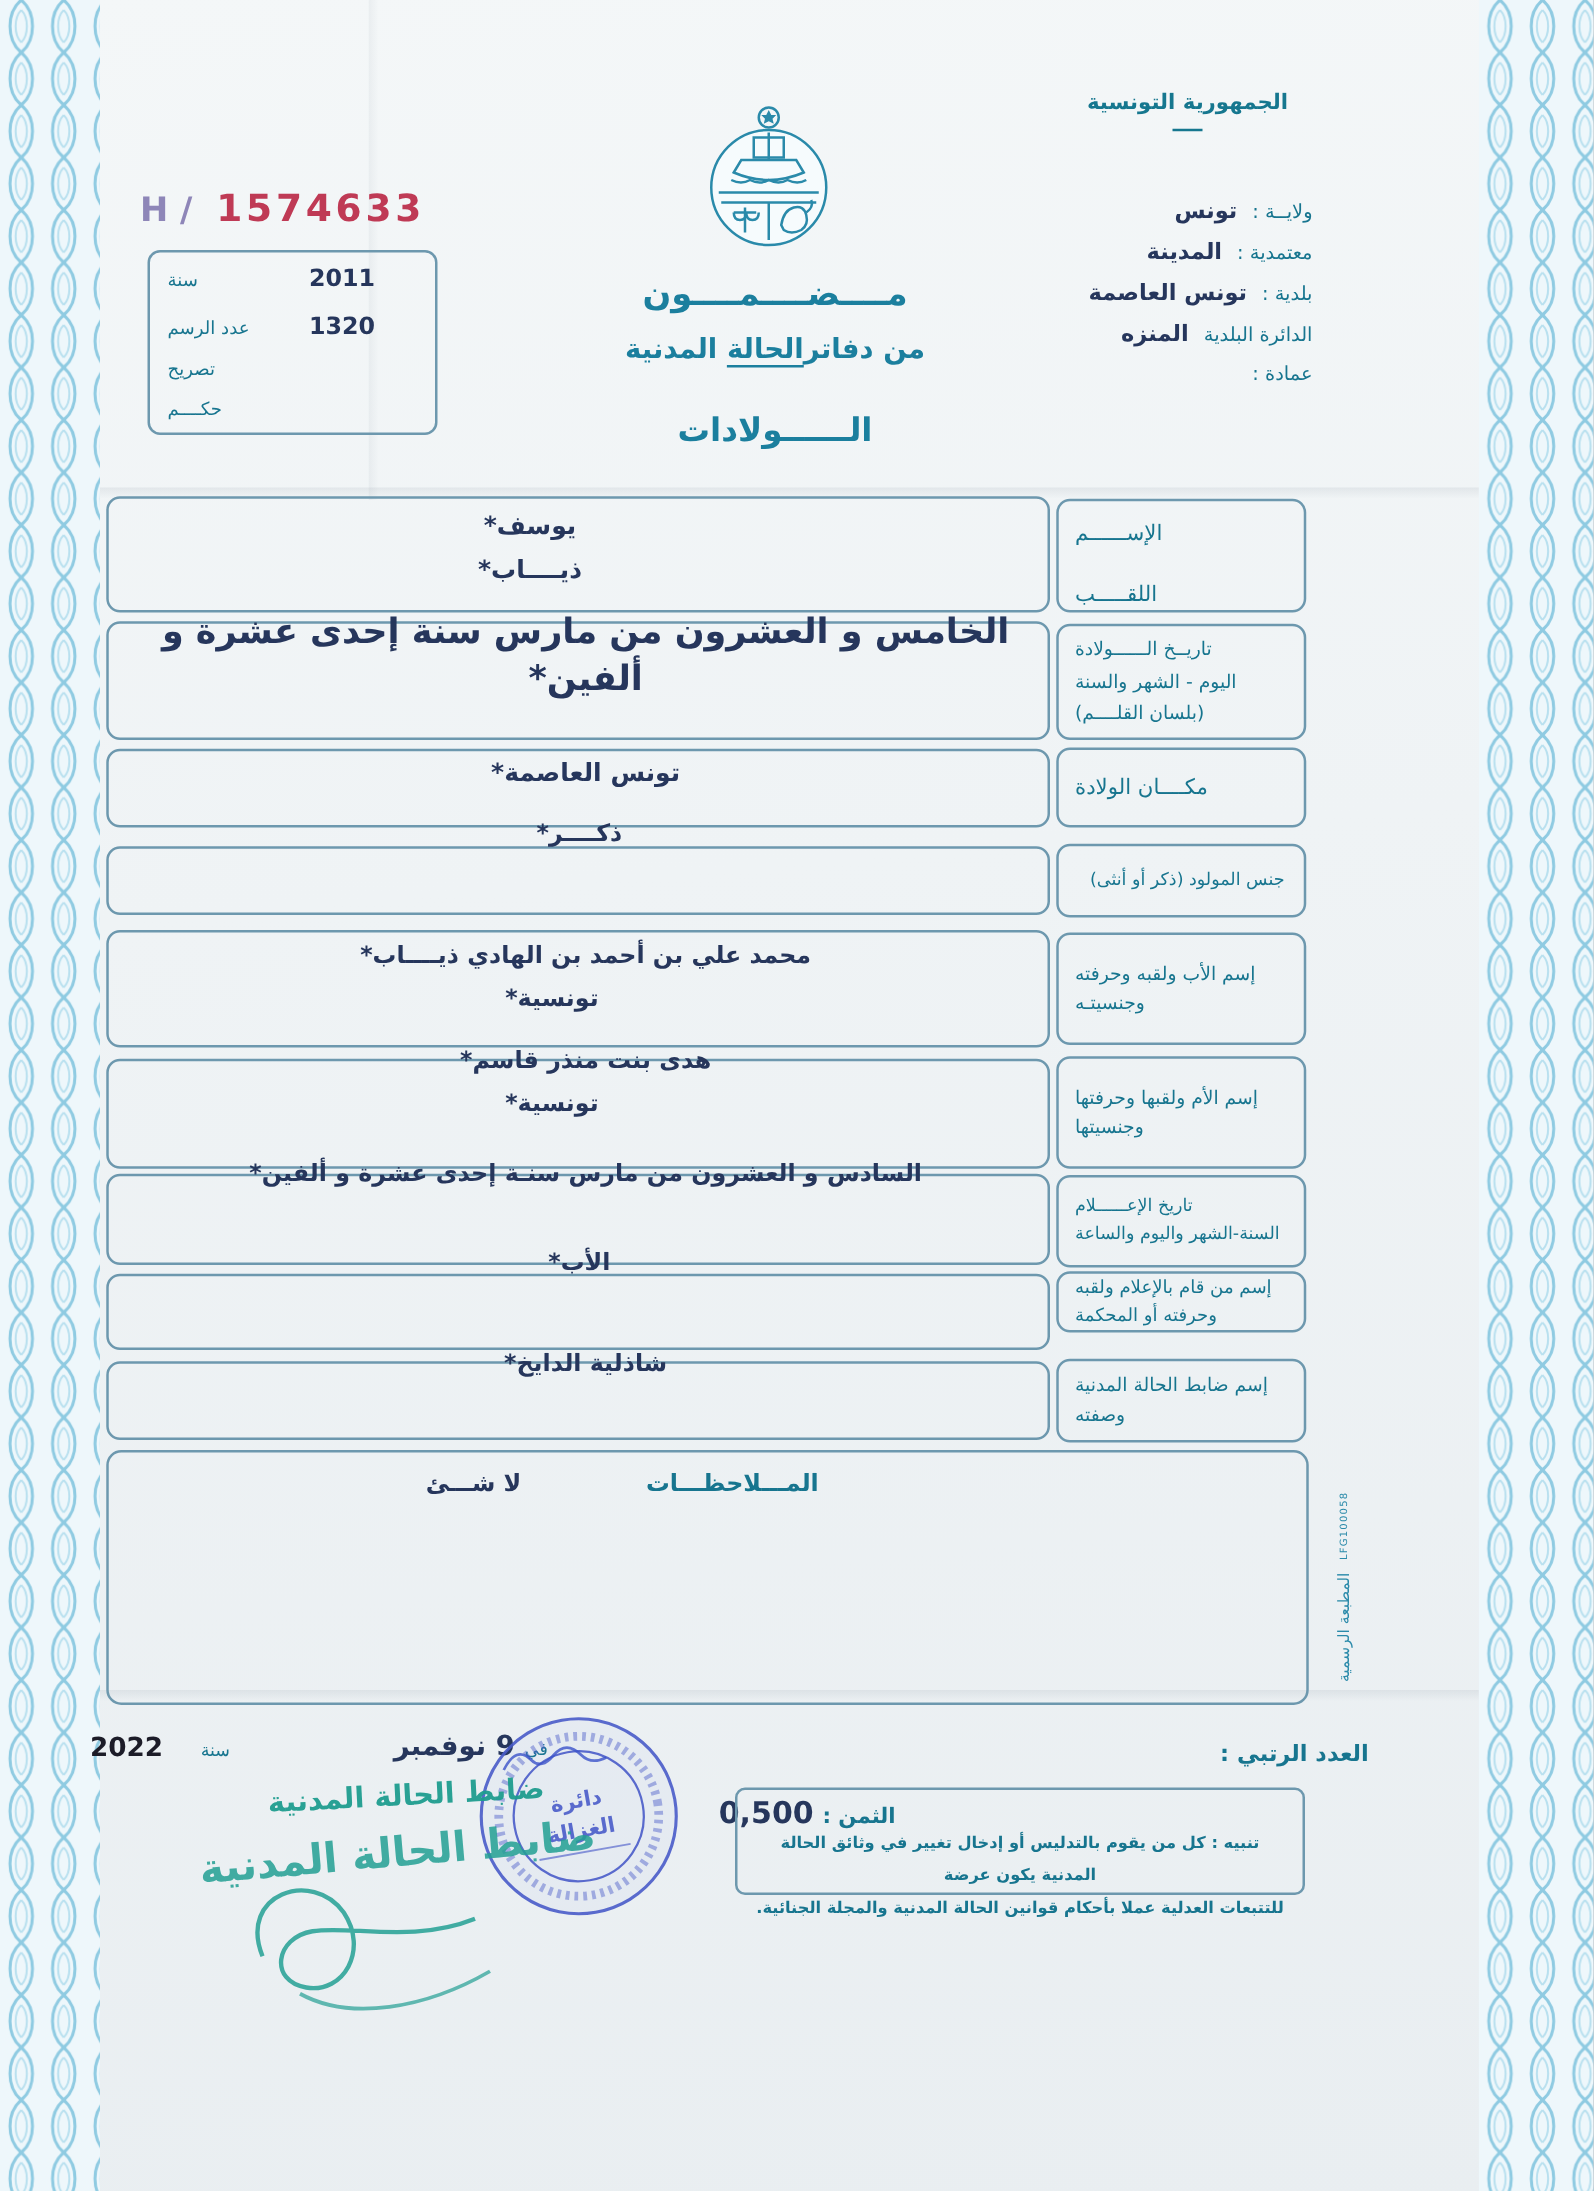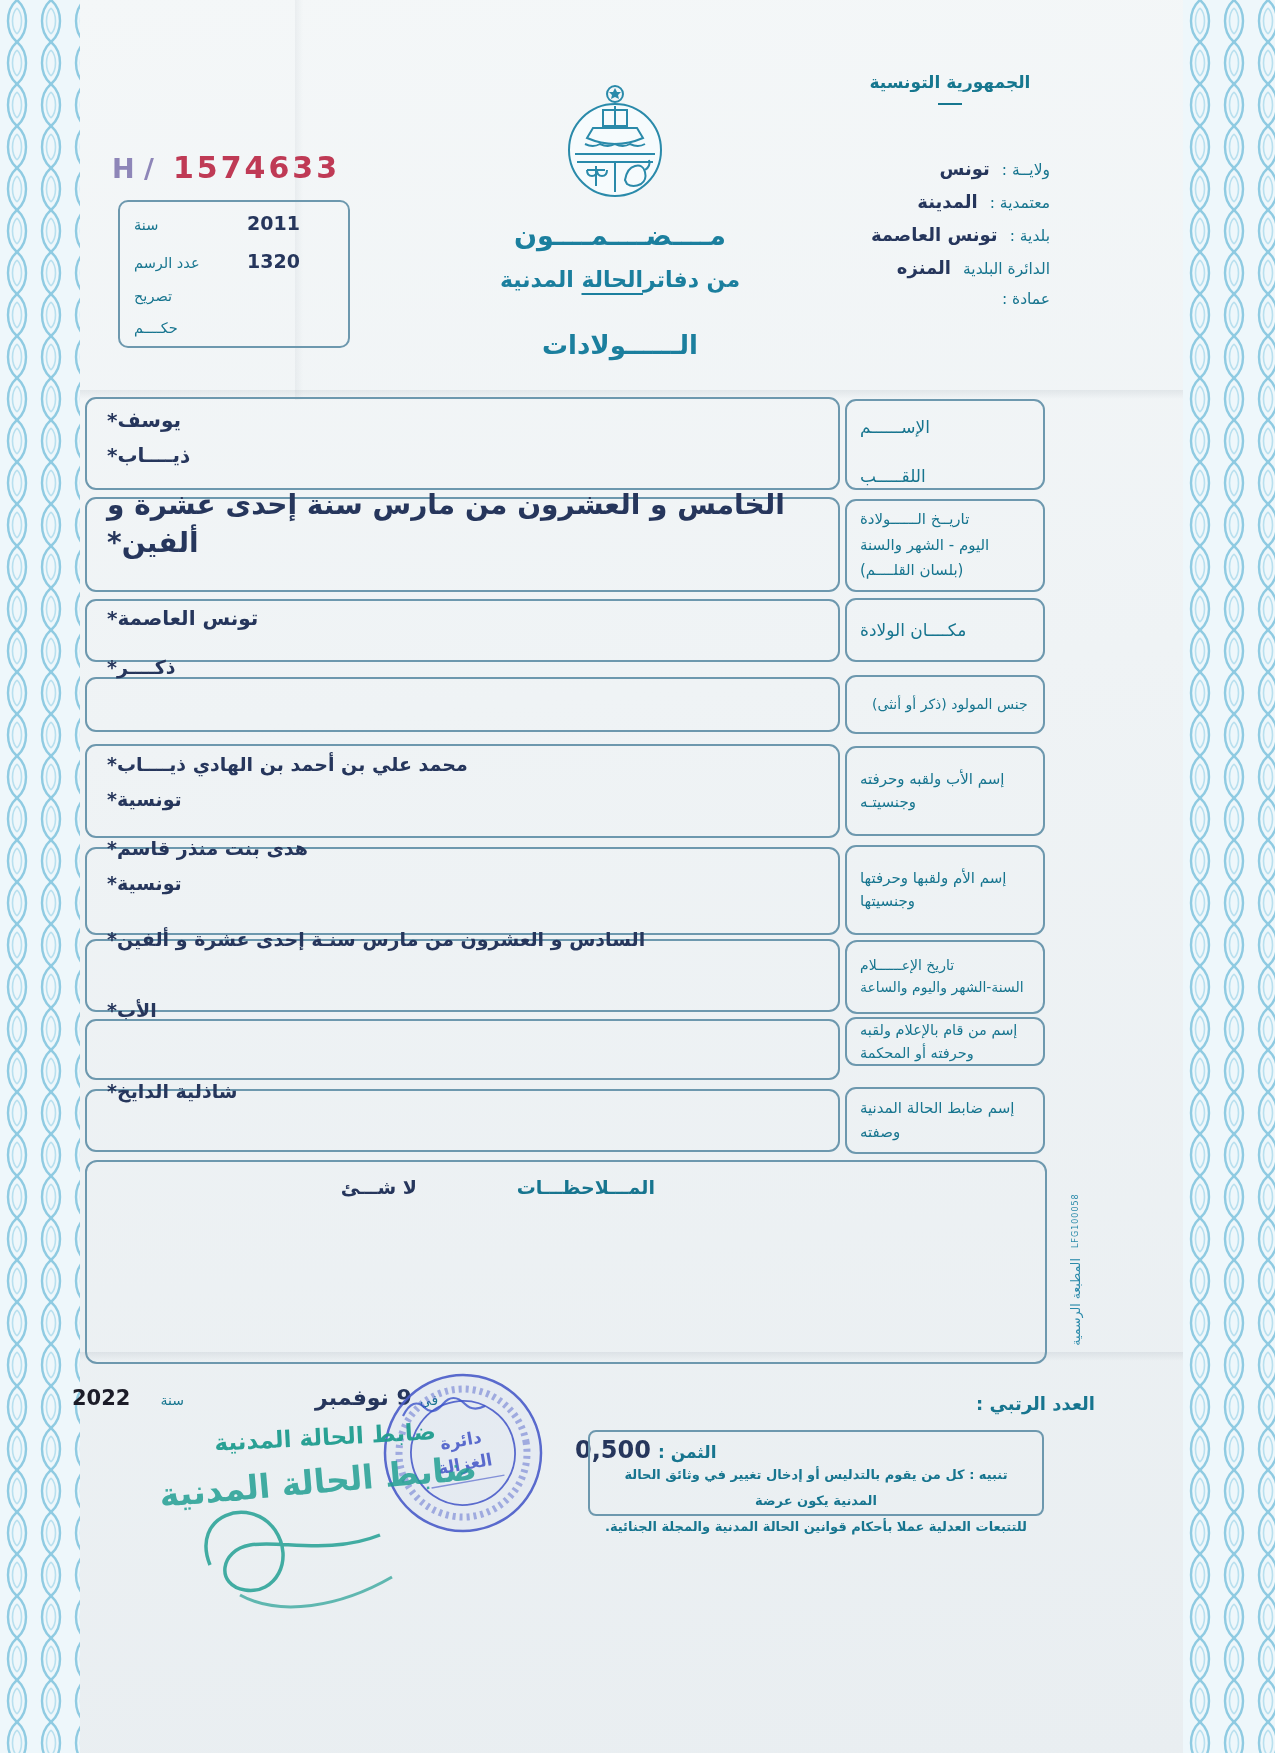--- a/index.html
+++ b/index.html
@@ -39,21 +39,21 @@
 
   .title{position:absolute;left:455px;top:220px;width:330px;text-align:center;color:#1b7f9e;font-weight:bold;}
   .t1{font-size:27px;margin-bottom:16px;}
   .t2{font-size:22px;margin-bottom:38px;}
   .t2 .u{text-decoration:underline;text-underline-offset:6px;}
   .t3{font-size:26px;}
 
   .box{position:absolute;border:2px solid #6d98ae;border-radius:11px;box-sizing:border-box;}
   .cbox{left:85px;width:755px;}
   .lbox{left:845px;width:200px;color:#17758f;font-size:15px;line-height:1.55;white-space:pre-line;display:flex;flex-direction:column;justify-content:center;padding:6px 13px;text-align:left;}
-  .v{font-weight:bold;color:#26365c;font-size:19px;text-align:left;padding-left:20px;padding-right:8px;line-height:1.35;}
+  .v{font-weight:bold;color:#26365c;font-size:19px;text-align:center;padding-left:20px;padding-right:8px;line-height:1.35;}
 
   .c1{top:397px;height:93px;padding-top:8px;}
   .c1 .v{padding-right:97px;margin-bottom:8px;font-size:20px;}
   .l1{top:399px;height:91px;justify-content:flex-start;font-size:17px;line-height:2.9;padding-top:2px;}
   .c2{top:497px;height:95px;}
   .c2 .v{margin-top:-13px;font-size:28px;}
   .l2{top:499px;height:93px;font-size:15px;line-height:1.7;}
   .c3{top:599px;height:63px;padding-top:4px;}
   .c3 .v{font-size:20px;}
   .l3{top:598px;height:64px;font-size:17px;}
@@ -62,21 +62,21 @@
   .l4{top:675px;height:59px;font-size:14px;padding-left:25px;}
   .c5{top:744px;height:94px;padding-top:6px;}
   .c5 .v2{padding-right:62px;margin-top:9px;}
   .l5{top:746px;height:90px;}
   .c6{top:847px;height:88px;}
   .c6 .v1{margin-top:-13px;}
   .c6 .v2{padding-right:62px;margin-top:9px;}
   .l6{top:845px;height:90px;}
   .c7{top:939px;height:73px;}
   .c7 .v1{margin-top:-14px;}
-  .l7{top:940px;height:74px;font-size:14px;border-radius:12px;}
+  .l7{top:940px;height:74px;font-size:14px;}
   .c8{top:1019px;height:61px;}
   .c8 .v1{margin-top:-23px;padding-right:18px;}
   .l8{top:1017px;height:49px;font-size:14.5px;}
   .c9{top:1089px;height:63px;}
   .c9 .v1{margin-top:-12px;}
   .l9{top:1087px;height:67px;}
 
   .notes{position:absolute;left:85px;top:1160px;width:958px;height:200px;border:2px solid #6d98ae;border-radius:12px;}
   .notes-label{position:absolute;right:390px;top:14px;color:#17758f;font-weight:bold;font-size:19px;}
   .notes-value{position:absolute;right:628px;top:14px;color:#26365c;font-weight:bold;font-size:19px;}

